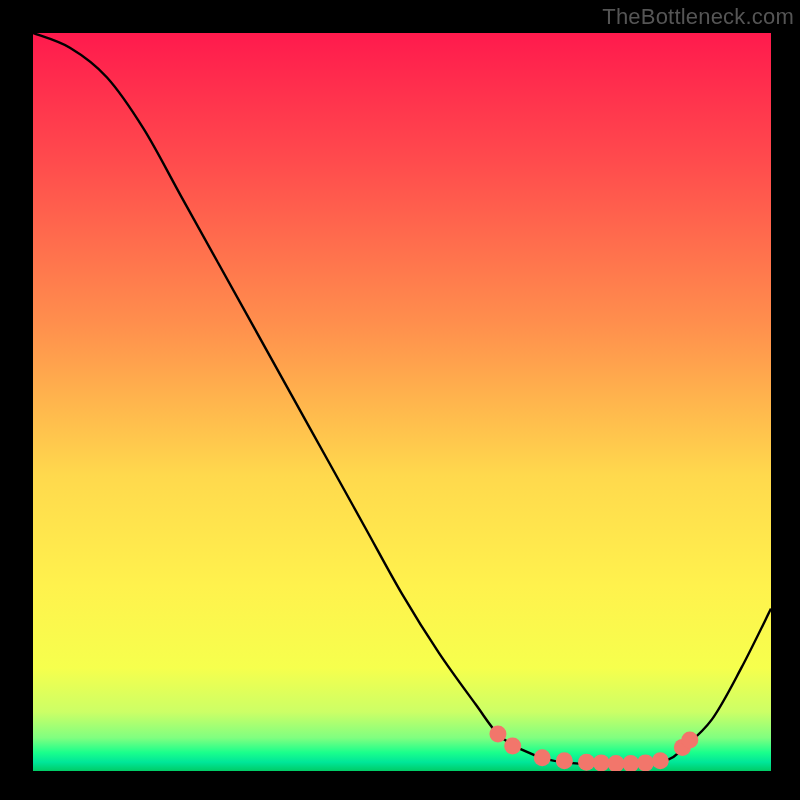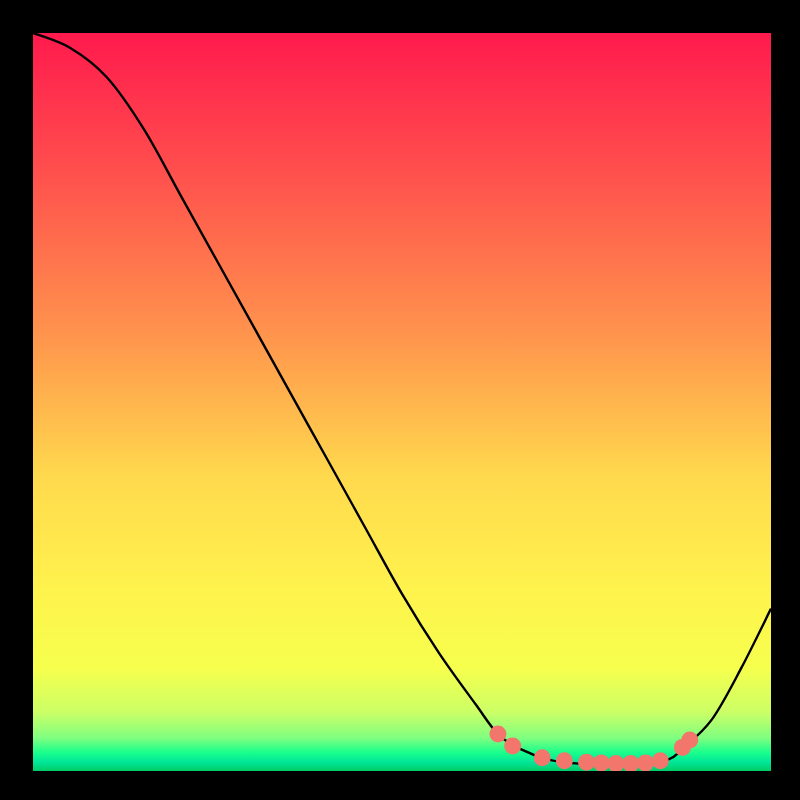--- a/index.html
+++ b/index.html
@@ -34,20 +34,21 @@
     font-family: Arial, sans-serif;
     letter-spacing: 0.2px;
   }
   svg { display: block; }
 </style>
 </head>
 <body>
 
 <div class="outer">
 
+  <div class="watermark">TheBottleneck.com</div>
 
   <div class="plot-area">
     <svg id="chart-svg" width="738" height="738" viewBox="0 0 738 738">
       <defs>
         <linearGradient id="bg-grad" x1="0" y1="0" x2="0" y2="1">
             <stop offset="0%" stop-color="#ff1a4d"></stop>
             <stop offset="18%" stop-color="#ff4d4d"></stop>
             <stop offset="40%" stop-color="#ff914d"></stop>
             <stop offset="60%" stop-color="#ffd94d"></stop>
             <stop offset="75%" stop-color="#fff24d"></stop>

